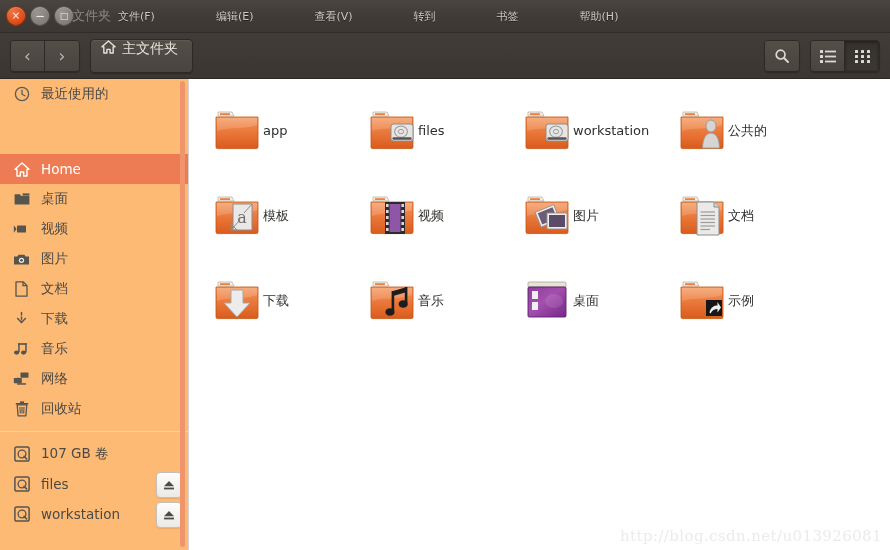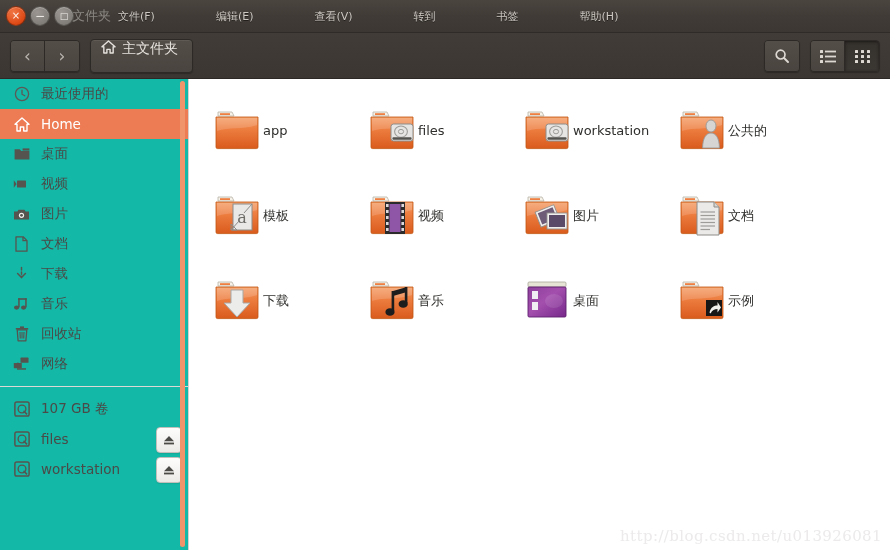--- a/index.html
+++ b/index.html
@@ -157,40 +157,41 @@
   .body {
     position: relative;
     display: flex;
     height: 472px;
   }
 
   
   .sidebar {
     position: relative;
     width: 188px;
-    background: #14b8a6;
+    background: #fdba74;
     border-right: 1px solid #d6d2cf;
     overflow: hidden;
     flex: 0 0 188px;
   }
   .side-item {
     position: relative;
     display: flex;
     align-items: center;
     height: 30px;
     padding-left: 13px;
     gap: 11px;
     color: #4a4a48;
     font-size: 13.5px;
     cursor: default;
     white-space: nowrap;
   }
   .side-item.selected {
     background: #ed7b54;
     color: #ffffff;
+    margin-top: 45px;
   }
   .side-item .ico {
     width: 17px;
     height: 17px;
     display: flex;
     align-items: center;
     justify-content: center;
     flex: 0 0 17px;
     color: #5b5a57;
   }
@@ -462,46 +463,46 @@
               <ellipse cx="3.6" cy="10.6" rx="2.6" ry="2.1"></ellipse>
               <ellipse cx="10.6" cy="10.6" rx="2.6" ry="2.1"></ellipse>
             </g>
           </svg>
         </span>
         <span>音乐</span>
       </div>
 
       <div class="side-item">
         <span class="ico">
+          <svg width="17" height="14" viewBox="0 0 17 14">
+            <g fill="#56544f">
+              <rect x="7.5" y="0.6" width="8" height="5.2" rx="0.6"></rect>
+              <rect x="0.8" y="6" width="8" height="5.2" rx="0.6"></rect>
+              <rect x="4" y="11.2" width="9" height="1.5"></rect>
+              <rect x="4.2" y="5.6" width="1.4" height="1.6"></rect>
+            </g>
+          </svg>
+        </span>
+        <span>网络</span>
+      </div>
+
+      <div class="side-item">
+        <span class="ico">
           <svg width="14" height="16" viewBox="0 0 14 16">
             <path d="M2.2 3.8 h9.6 l-0.9 11 h-7.8 z" fill="none" stroke="#56544f" stroke-width="1.3" stroke-linejoin="round"></path>
             <rect x="0.8" y="2" width="12.4" height="1.6" fill="#56544f"></rect>
             <rect x="5" y="0.4" width="4" height="1.6" fill="#56544f"></rect>
             <g stroke="#56544f" stroke-width="1.1">
               <line x1="5" y1="6" x2="5.3" y2="12.6"></line>
               <line x1="7" y1="6" x2="7" y2="12.6"></line>
               <line x1="9" y1="6" x2="8.7" y2="12.6"></line>
             </g>
           </svg>
         </span>
         <span>回收站</span>
-      </div>
-
-      <div class="side-item">
-        <span class="ico">
-          <svg width="17" height="14" viewBox="0 0 17 14">
-            <g fill="#56544f">
-              <rect x="7.5" y="0.6" width="8" height="5.2" rx="0.6"></rect>
-              <rect x="0.8" y="6" width="8" height="5.2" rx="0.6"></rect>
-              <rect x="4" y="11.2" width="9" height="1.5"></rect>
-              <rect x="4.2" y="5.6" width="1.4" height="1.6"></rect>
-            </g>
-          </svg>
-        </span>
-        <span>网络</span>
       </div>
 
       <div class="side-sep"></div>
 
       <div class="side-item">
         <span class="ico">
           <svg width="16" height="16" viewBox="0 0 16 16">
             <rect x="0.9" y="0.9" width="14.2" height="14.2" rx="1.8" fill="none" stroke="#56544f" stroke-width="1.5"></rect>
             <circle cx="8" cy="8" r="3.9" fill="none" stroke="#56544f" stroke-width="1.3"></circle>
             <line x1="9.6" y1="9.8" x2="13" y2="13.4" stroke="#56544f" stroke-width="1.6"></line>

